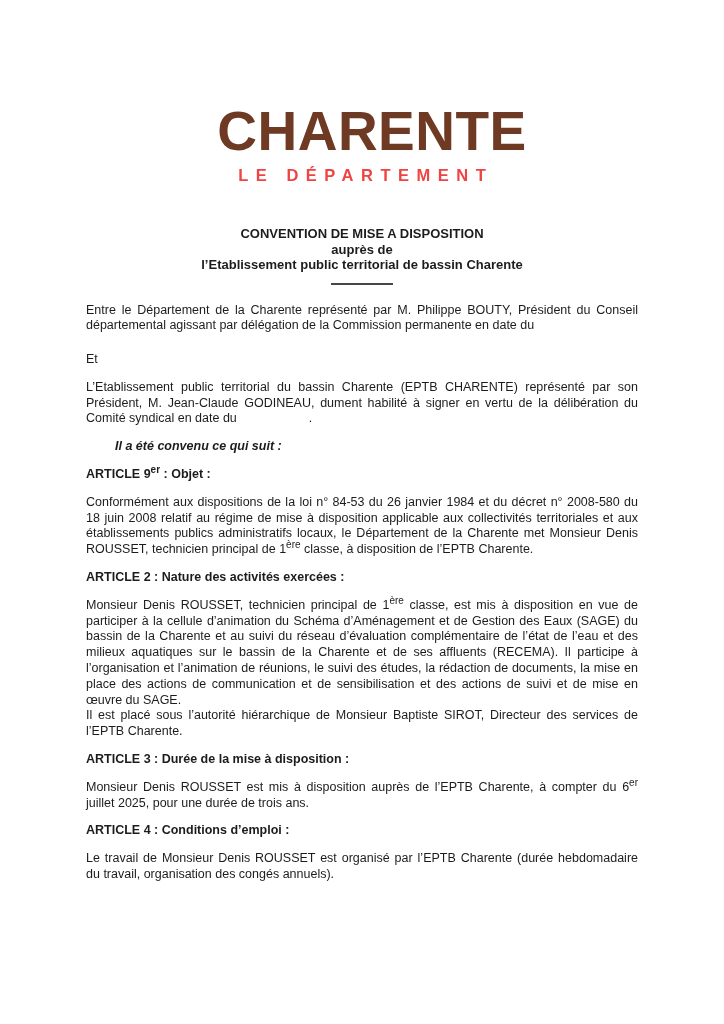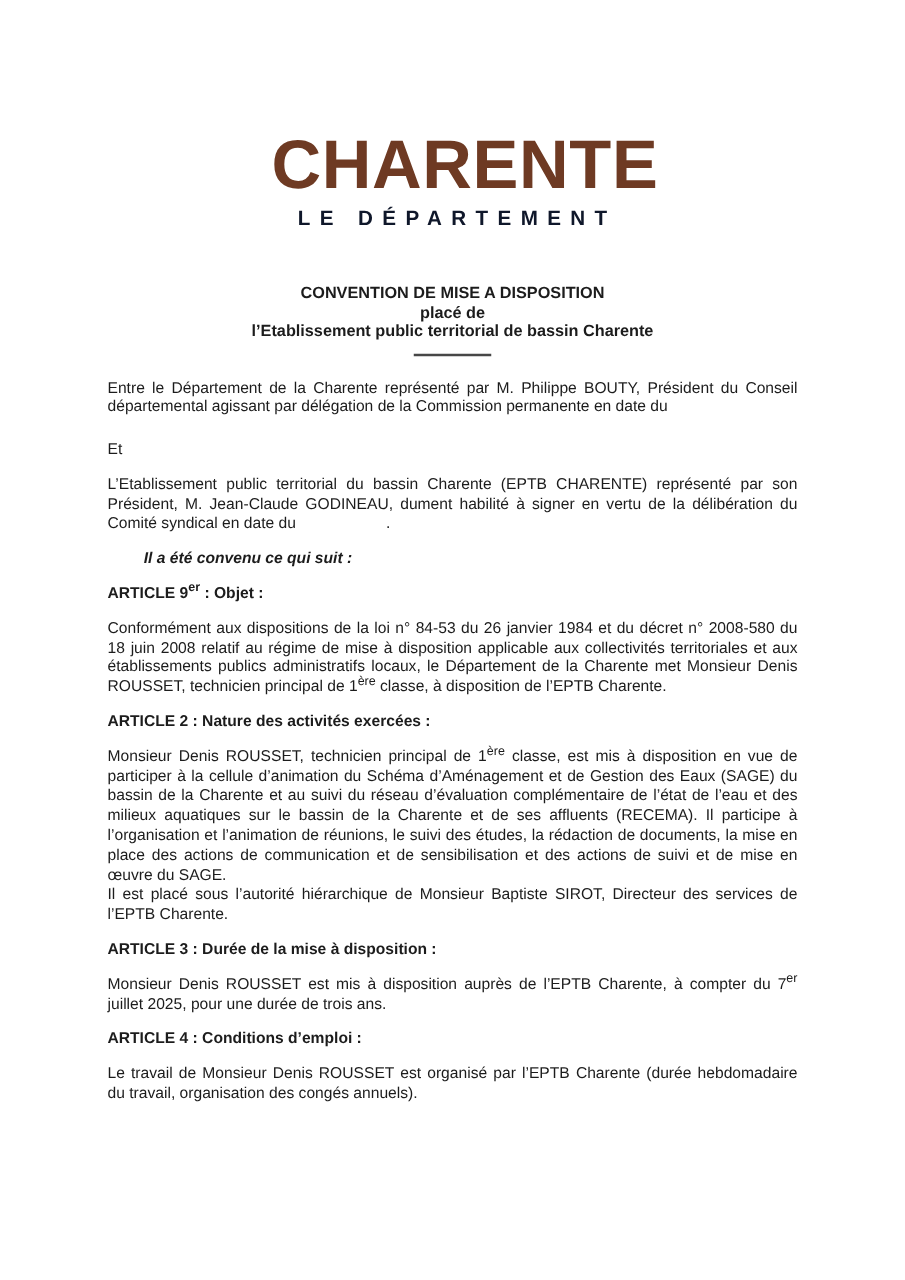--- a/index.html
+++ b/index.html
@@ -81,26 +81,26 @@
     width: 72px;
   }
 </style>
 </head>
 <body>
 
 <div class="page">
 
   <header class="logo">
     <div class="logo-name" style="color: rgb(110, 58, 35); margin-left: 20px;">CHARENTE</div>
-    <div class="logo-sub" style="color: #0f172a;">LE DÉPARTEMENT</div>
+    <div class="logo-sub" style="color: #ef4444;">LE DÉPARTEMENT</div>
   </header>
 
   <section class="title-block">
     <div>CONVENTION DE MISE A DISPOSITION</div>
-    <div>placé de</div>
+    <div>auprès de</div>
     <div>l’Etablissement public territorial de bassin Charente</div>
     <div class="title-rule"></div>
   </section>
 
   <main class="doc-body">
 
     <p class="para">Entre le Département de la Charente représenté par M. Philippe BOUTY, Président du Conseil départemental agissant par délégation de la Commission permanente en date du</p>
 
     <p class="para connector">Et</p>
 
@@ -111,20 +111,20 @@
     <h2 class="article-heading"><span>ARTICLE 9</span><sup>er</sup><span> : Objet :</span></h2>
 
     <p class="para"><span>Conformément aux dispositions de la loi n° 84-53 du 26 janvier 1984 et du décret n° 2008-580 du 18 juin 2008 relatif au régime de mise à disposition applicable aux collectivités territoriales et aux établissements publics administratifs locaux, le Département de la Charente met Monsieur Denis ROUSSET, technicien principal de 1</span><sup>ère</sup><span> classe, à disposition de l’EPTB Charente.</span></p>
 
     <h2 class="article-heading">ARTICLE 2 : Nature des activités exercées :</h2>
 
     <p class="para"><span>Monsieur Denis ROUSSET, technicien principal de 1</span><sup>ère</sup><span> classe, est mis à disposition en vue de participer à la cellule d’animation du Schéma d’Aménagement et de Gestion des Eaux (SAGE) du bassin de la Charente et au suivi du réseau d’évaluation complémentaire de l’état de l’eau et des milieux aquatiques sur le bassin de la Charente et de ses affluents (RECEMA). Il participe à l’organisation et l’animation de réunions, le suivi des études, la rédaction de documents, la mise en place des actions de communication et de sensibilisation et des actions de suivi et de mise en œuvre du SAGE.</span><br><span>Il est placé sous l’autorité hiérarchique de Monsieur Baptiste SIROT, Directeur des services de l’EPTB Charente.</span></p>
 
     <h2 class="article-heading">ARTICLE 3 : Durée de la mise à disposition :</h2>
 
-    <p class="para"><span>Monsieur Denis ROUSSET est mis à disposition auprès de l’EPTB Charente, à compter du 7</span><sup>er</sup><span> juillet 2025, pour une durée de trois ans.</span></p>
+    <p class="para"><span>Monsieur Denis ROUSSET est mis à disposition auprès de l’EPTB Charente, à compter du 6</span><sup>er</sup><span> juillet 2025, pour une durée de trois ans.</span></p>
 
     <h2 class="article-heading">ARTICLE 4 : Conditions d’emploi :</h2>
 
     <p class="para">Le travail de Monsieur Denis ROUSSET est organisé par l’EPTB Charente (durée hebdomadaire du travail, organisation des congés annuels).</p>
 
   </main>
 </div>
 
 </body></html>

